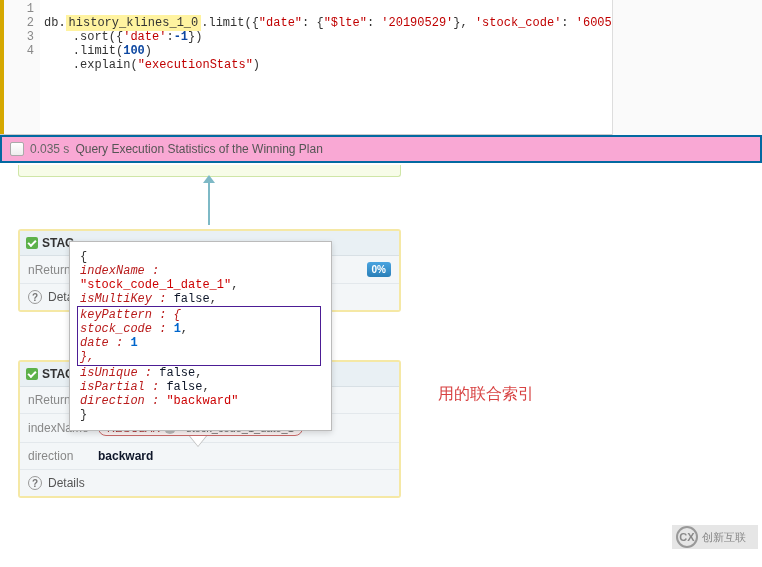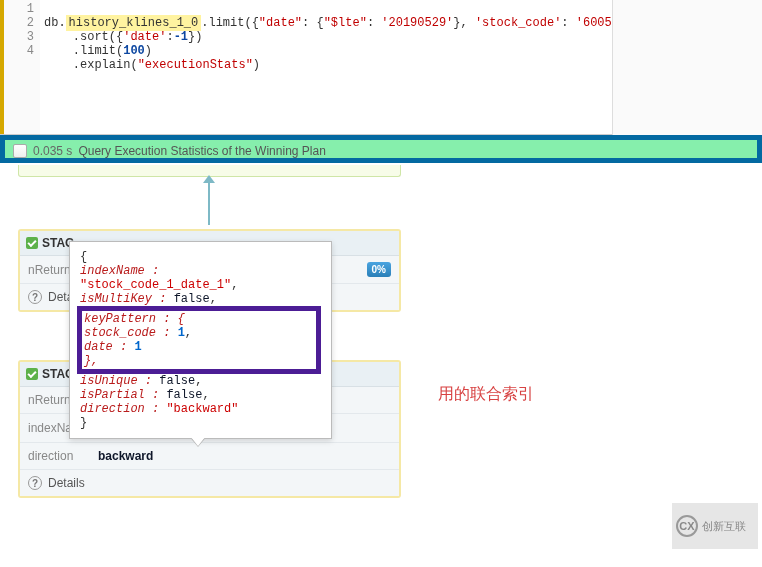--- a/index.html
+++ b/index.html
@@ -4,21 +4,21 @@
 <style>
   * { box-sizing: border-box; margin: 0; padding: 0; }
   body { font-family: Arial, Helvetica, sans-serif; font-size: 12px; color: #333; background: #fff; width: 762px; height: 567px; overflow: hidden; position: relative; }
   .editor { display: flex; border-bottom: 1px solid #ccc; height: 135px; }
   .gutter { width: 40px; background: #fafafa; border-left: 4px solid #d5a800; text-align: right; padding: 2px 6px 0 0; color: #888; font-family: "Courier New", monospace; font-size: 12px; line-height: 14px; }
   .gutter div { height: 14px; }
   .code { flex: 1; padding: 2px 4px 0 4px; font-family: "Courier New", monospace; font-size: 12px; line-height: 14px; white-space: pre; border-right: 1px solid #ddd; }
   .str { color: #c00000; }
   .num { color: #0d47a1; font-weight: bold; }
   .hl { background: #fff3a0; padding: 1px 3px; border-radius: 0; }
-  .status { display: flex; align-items: flex-end; background: #86efac; border: 5px solid #0369a1; height: 28px; padding: 0 8px; font-size: 12px; }
+  .status { display: flex; align-items: center; background: #f9a8d4; border: 2px solid #0369a1; height: 28px; padding: 0 8px; font-size: 12px; }
   .status .icon { width: 14px; height: 14px; margin-right: 6px; border: 1px solid #aaa; border-radius: 2px; display: inline-block; position: relative; background: linear-gradient(#fff,#eee); }
   .status .time { color: #666; margin-right: 6px; }
   .status .title { font-weight: normal; color: #555; }
   .fade-box { margin: 2px 0 0 18px; width: 383px; height: 12px; border: 1px solid #cfe6a7; border-top: none; border-radius: 0 0 3px 3px; background: #f7fce8; }
   .arrow-wrap { position: relative; height: 48px; }
   .arrow-line { position: absolute; left: 208px; top: 0; width: 2px; height: 48px; background: #7eb9c6; }
   .arrow-head { position: absolute; left: 203px; top: -2px; width: 0; height: 0; border-left: 6px solid transparent; border-right: 6px solid transparent; border-bottom: 8px solid #7eb9c6; }
   .stage { margin: 4px 0 0 18px; width: 383px; border: 2px solid #f5e8a5; border-radius: 3px; background: #fdfae8; }
   .stage-head { background: #e9f0f4; border-bottom: 1px solid #d8e0e5; padding: 5px 6px; font-weight: bold; font-size: 12px; color: #333; display: flex; align-items: center; }
   .stage-head .sicon { width: 12px; height: 12px; background: #5db14a; border-radius: 2px; margin-right: 4px; position: relative; }
@@ -28,27 +28,27 @@
   .stage-row .label { width: 70px; color: #888; }
   .stage-row .val { color: #0f172a; font-weight: bold; }
   .badge { display: inline-flex; align-items: center; border: 1px solid #c96a6a; border-radius: 10px; padding: 1px 8px; font-size: 11px; color: #a33; background: #fdf4f4; }
   .badge .info { display: inline-block; width: 12px; height: 12px; border-radius: 50%; background: #bbb; color: #fff; font-weight: bold; text-align: center; line-height: 12px; font-size: 9px; margin: 0 6px 0 4px; }
   .badge .idx { color: #666; font-weight: normal; margin-left: 4px; }
   .blue-badge { display: inline-block; background: linear-gradient(#4aa4e0,#2a7fb8); color: #fff; font-size: 10px; font-weight: bold; padding: 2px 5px; border-radius: 3px; margin-left: 4px; }
   .qicon { display: inline-block; width: 14px; height: 14px; border: 1px solid #999; border-radius: 50%; text-align: center; line-height: 13px; color: #777; font-weight: bold; font-size: 10px; margin-right: 6px; }
   .tooltip { position: absolute; left: 69px; top: 241px; width: 263px; background: #fff; border: 1px solid #bbb; box-shadow: 0 2px 6px rgba(0,0,0,0.15); font-family: "Courier New", monospace; font-size: 12px; line-height: 14px; padding: 8px 10px; z-index: 10; }
   .tooltip-tail { position: absolute; left: 190px; top: 436px; width: 0; height: 0; border-left: 8px solid transparent; border-right: 8px solid transparent; border-top: 10px solid #fff; z-index: 11; }
   .tooltip-tail-border { position: absolute; left: 189px; top: 436px; width: 0; height: 0; border-left: 9px solid transparent; border-right: 9px solid transparent; border-top: 11px solid #bbb; z-index: 9; }
-  .redbox { border: 5px solid #4c1d95; padding: 1px 2px; display: block; margin-left: -3px; }
+  .redbox { border: 1px solid #4c1d95; padding: 1px 2px; display: block; margin-left: -3px; }
   .jk { color: #b91c1c; font-style: italic; }
   .jv-str { color: #c00; }
   .jv-false { color: #0f172a; }
   .jv-num { color: #06c; font-weight: bold; }
   .annotation { position: absolute; left: 438px; top: 384px; color: #d84343; font-size: 16px; font-family: Liberation Mono, monospace; }
-  .watermark { position: absolute; right: 4px; bottom: 18px; width: 86px; height: 46px; background: #e6e6e6; display: flex; align-items: center; font-size: 11px; color: #888; padding-left: 4px; }
+  .watermark { position: absolute; right: 4px; bottom: 18px; width: 86px; height: 24px; background: #e6e6e6; display: flex; align-items: center; font-size: 11px; color: #888; padding-left: 4px; }
   .watermark .logo { width: 22px; height: 22px; border: 2px solid #999; border-radius: 50%; text-align: center; line-height: 19px; font-weight: bold; color: #888; margin-right: 4px; font-size: 11px; }
   .editor-scrollbar { position: absolute; right: 0; top: 0; width: 150px; height: 135px; border-left: 1px solid #ddd; background: #fafafa; }
 </style>
 </head>
 <body>
 
 <div class="editor">
   <div class="gutter">
     <div>1</div>
     <div>2</div>

